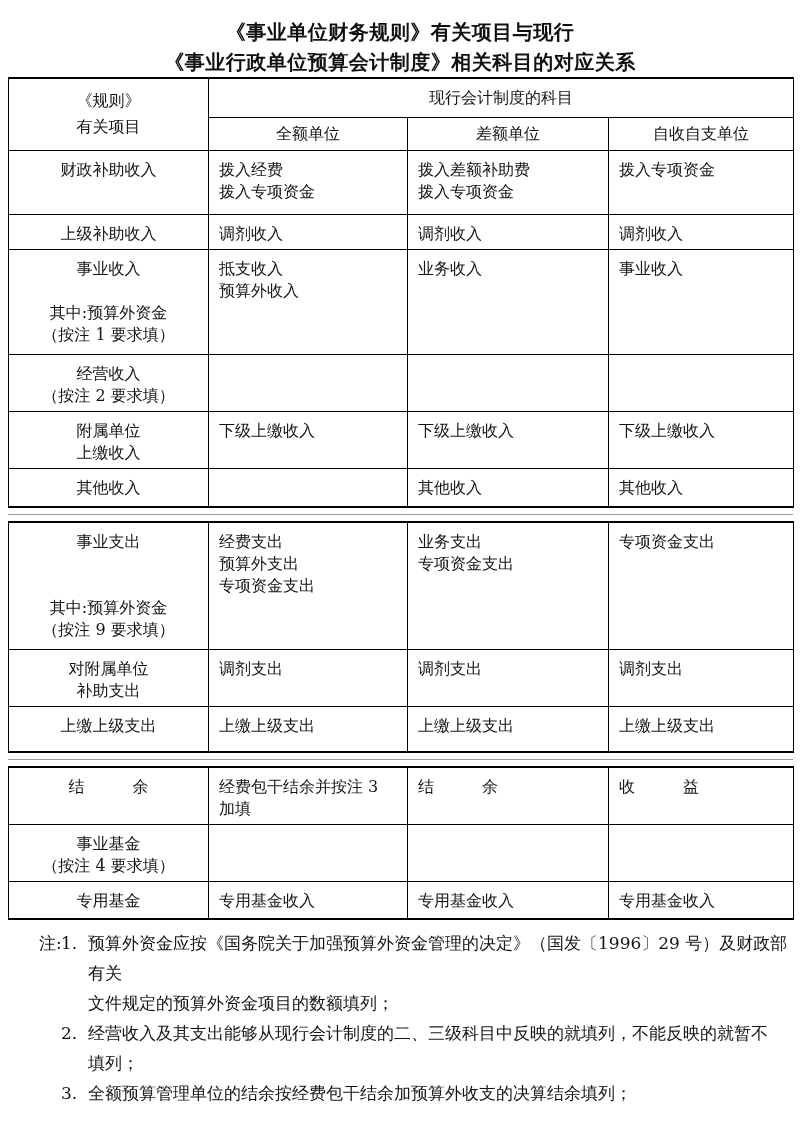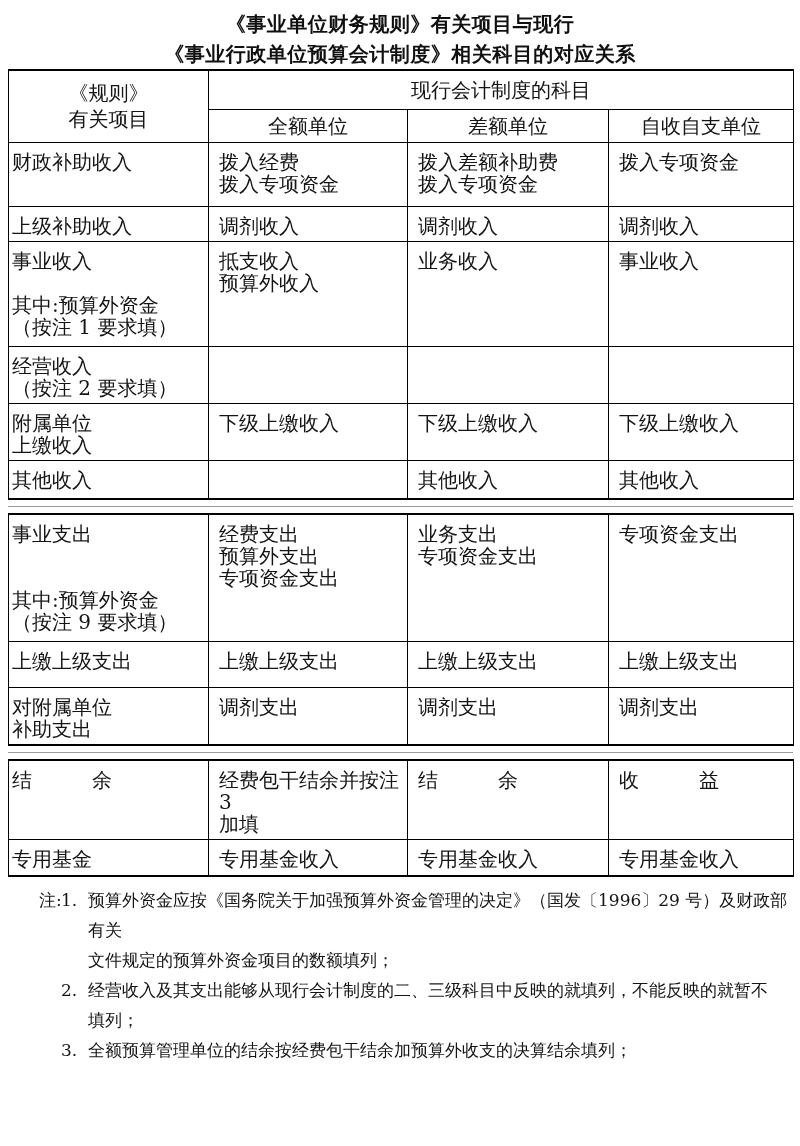--- a/index.html
+++ b/index.html
@@ -4,46 +4,46 @@
 <style>
   html,body { margin:0; padding:0; background:#ffffff; }
   body {
     width:800px; height:1146px;
     font-family:"DejaVu Serif","Liberation Serif",serif;
     color:#141414;
     -webkit-font-smoothing:antialiased;
   }
   .page { position:relative; width:800px; height:1146px; overflow:hidden; }
 
-  .title-block { padding-top:9px; text-align:center; }
+  .title-block { padding-top:17px; text-align:center; }
   .title-line {
     font-size:20px; font-weight:bold; line-height:30px;
     letter-spacing:0.5px; color:#101010;
   }
 
   table.sec {
     border-collapse:collapse; table-layout:fixed;
     width:785px; margin-left:8px;
     border-top:2.5px solid #000; border-bottom:2.5px solid #000;
   }
   table.sec col.c1 { width:200px; }
   table.sec col.c2 { width:199px; }
   table.sec col.c3 { width:201px; }
   table.sec col.c4 { width:185px; }
 
   table.sec td {
     border:1px solid #000;
     vertical-align:top;
-    font-size:20px; line-height:22px;
+    font-size:16px; line-height:22px;
     padding:8px 6px 4px 10px;
     white-space:pre-line;
     overflow:hidden;
   }
   table.sec td.item {
-    padding-left:3px; padding-right:3px;
+    text-align:center; padding-left:3px; padding-right:3px;
   }
   table.sec thead td {
     text-align:center; vertical-align:middle;
     padding:0 2px; line-height:26px;
   }
   tr.hdr1 { height:39px; }
   tr.hdr2 { height:33px; }
 
   .sec-gap { position:relative; width:785px; margin-left:8px; height:13px; }
   .sec-gap::after {
@@ -149,52 +149,59 @@
 
 其中:预算外资金
 （按注 9 要求填）</td>
           <td>经费支出
 预算外支出
 专项资金支出</td>
           <td>业务支出
 专项资金支出</td>
           <td>专项资金支出</td>
         </tr>
-        <tr style="height: 46px;">
-          <td class="item">上缴上级支出</td>
-          <td>上缴上级支出</td>
-          <td>上缴上级支出</td>
-          <td>上缴上级支出</td>
-        </tr>
         <tr style="height: 51px;">
           <td class="item">对附属单位
 补助支出</td>
           <td>调剂支出</td>
           <td>调剂支出</td>
           <td>调剂支出</td>
+        </tr>
+        <tr style="height: 46px;">
+          <td class="item">上缴上级支出</td>
+          <td>上缴上级支出</td>
+          <td>上缴上级支出</td>
+          <td>上缴上级支出</td>
         </tr>
       </tbody>
   </table>
 
   <div class="sec-gap"></div>
 
   <table class="sec">
     <colgroup>
         <col class="c1">
         <col class="c2">
         <col class="c3">
         <col class="c4">
       </colgroup>
     <tbody>
         <tr style="height: 50px;">
           <td class="item">结　　　余</td>
           <td>经费包干结余并按注 3
 加填</td>
           <td>结　　　余</td>
           <td>收　　　益</td>
+        </tr>
+        <tr style="height: 53px;">
+          <td class="item">事业基金
+（按注 4 要求填）</td>
+          <td></td>
+          <td></td>
+          <td></td>
         </tr>
         <tr style="height: 37px;">
           <td class="item">专用基金</td>
           <td>专用基金收入</td>
           <td>专用基金收入</td>
           <td>专用基金收入</td>
         </tr>
       </tbody>
   </table>
 

